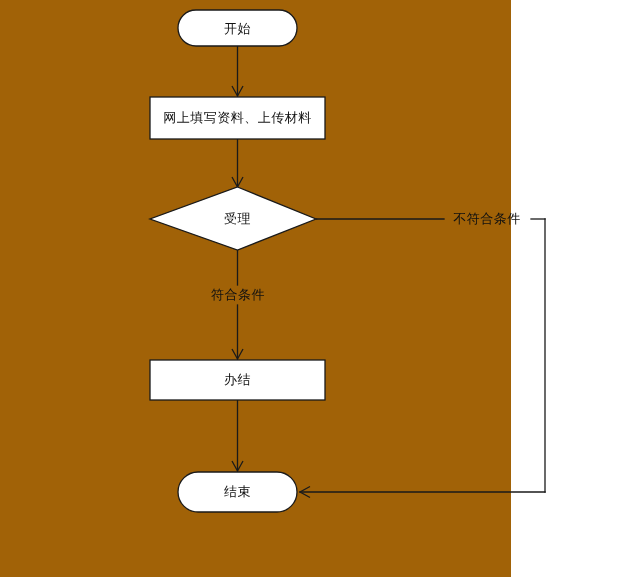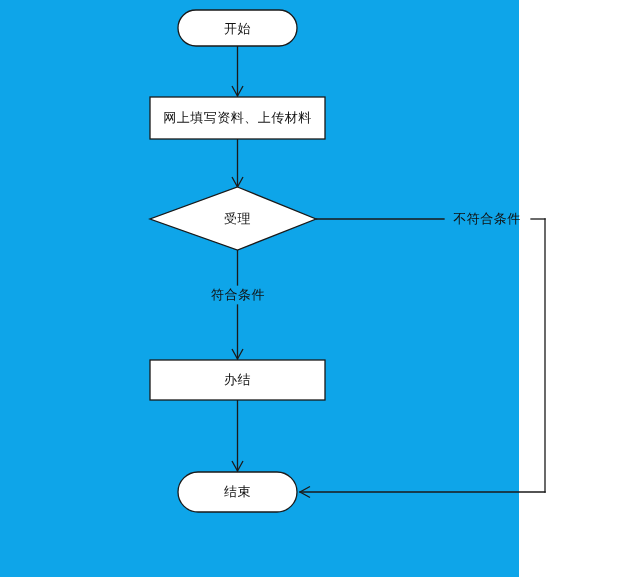--- a/index.html
+++ b/index.html
@@ -10,22 +10,21 @@
   body {
     width: 623px;
     height: 577px;
     font-family: "DejaVu Sans", "Liberation Sans", sans-serif;
     overflow: hidden;
   }
   #flow-root {
     position: relative;
     width: 511px;
     height: 577px;
-    background: #0ea5e9;
-    padding-left: 8px;
+    background: #a16207;
   }
   svg#flow-svg {
     position: absolute;
     left: 0;
     top: 0;
     width: 623px;
     height: 577px;
     display: block;
   }
   .shape-stroke {

